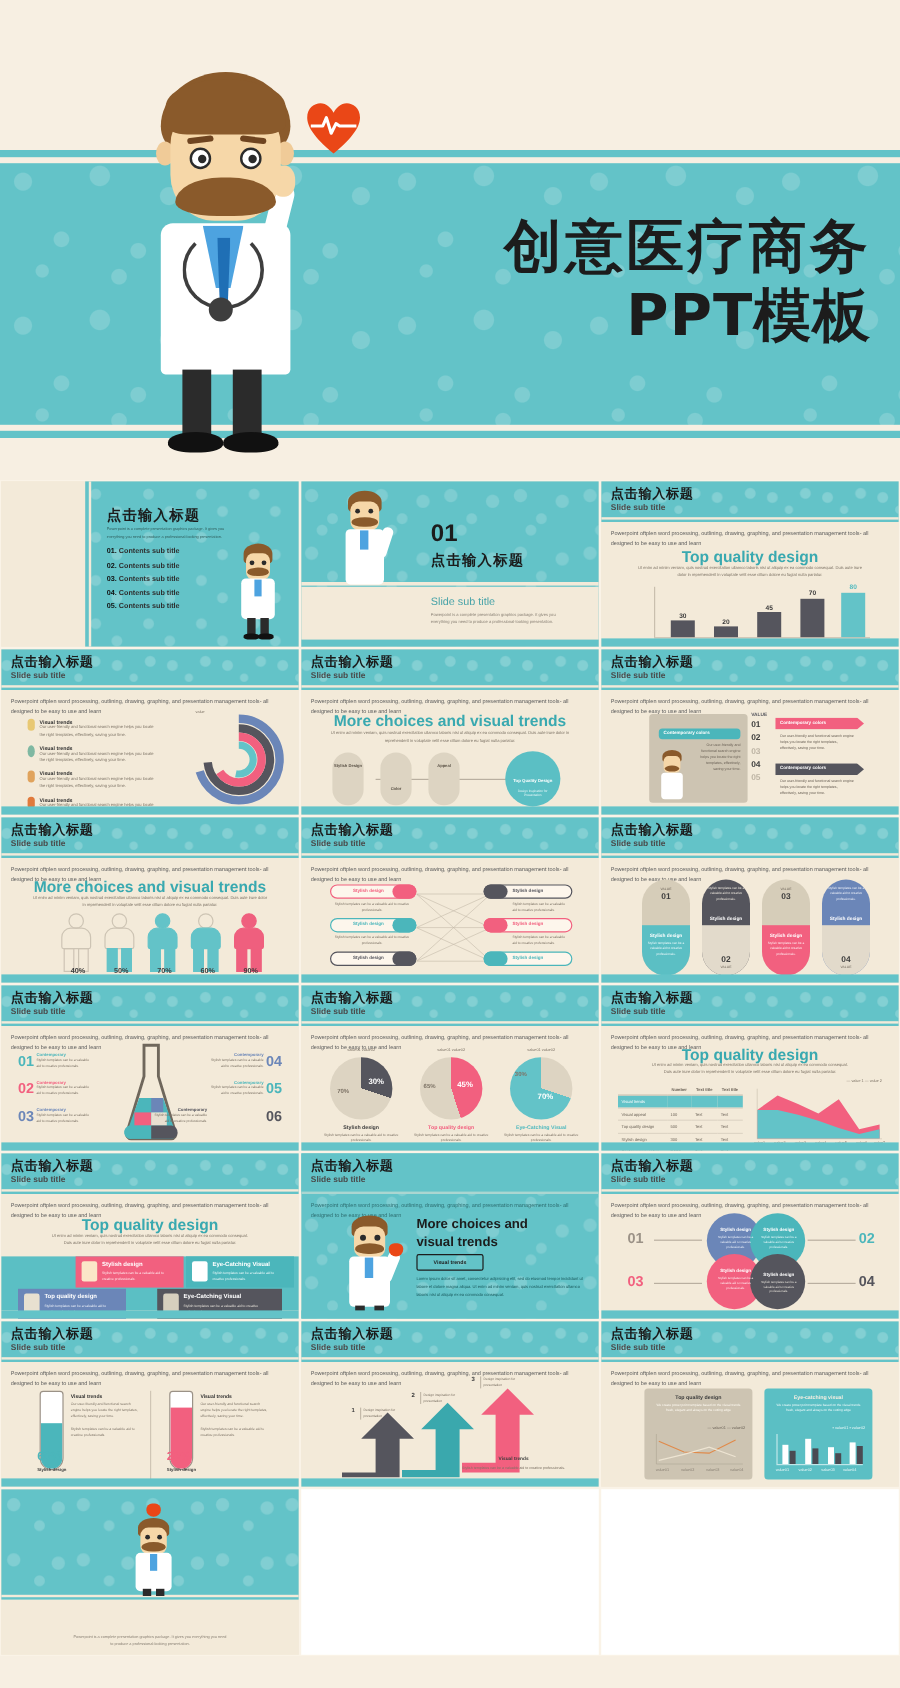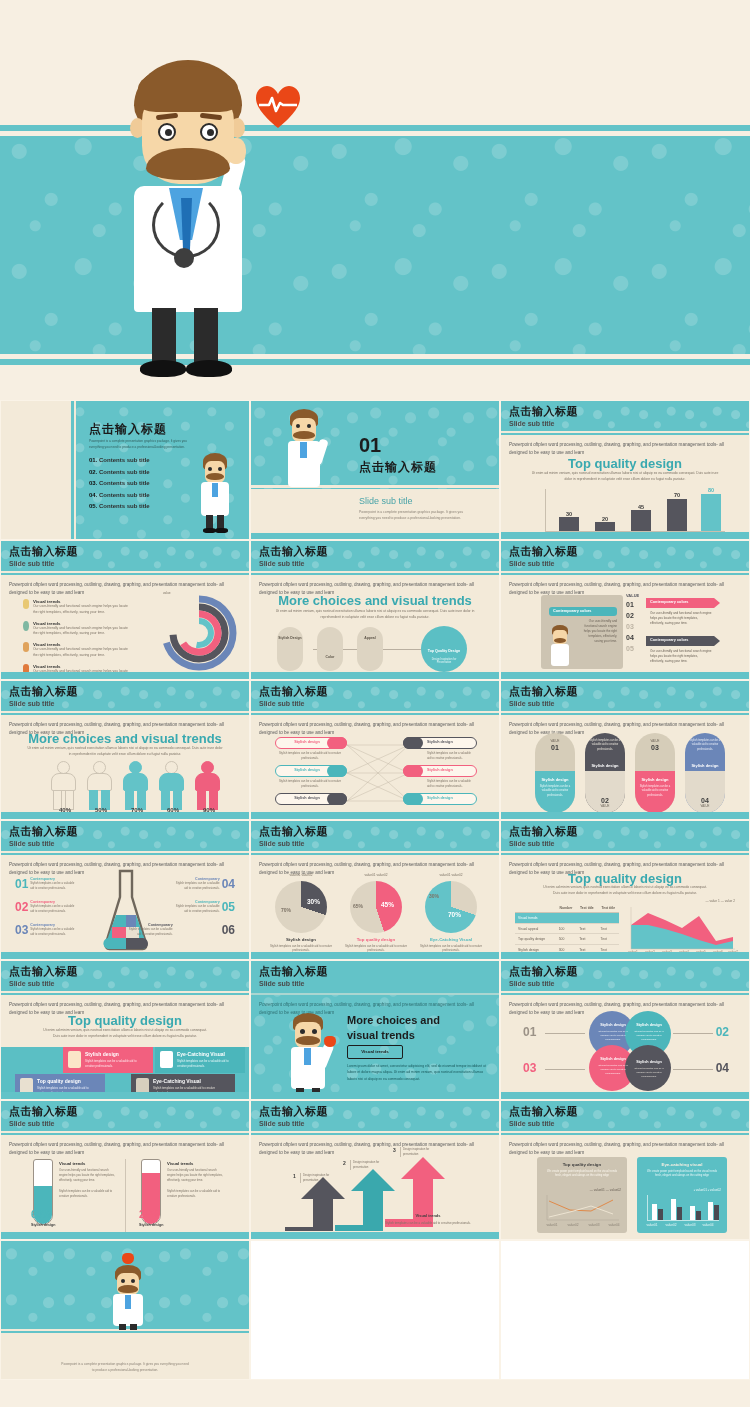--- a/index.html
+++ b/index.html
@@ -153,20 +153,24 @@
       <div class="brow" style="left:110px;top:54px;width:22px;height:5px;transform:rotate(7deg);"></div>
       <div class="eye" style="left:68px;top:63px;width:18px;height:18px;"></div>
       <div class="eye" style="left:110px;top:63px;width:18px;height:18px;"></div>
       <div class="pupil" style="left:75px;top:69px;width:7px;height:7px;"></div>
       <div class="pupil" style="left:117px;top:69px;width:7px;height:7px;"></div>
       <div class="stache" style="left:56px;top:88px;width:84px;height:32px;"></div>
       <div class="scope" style="left:62px;top:132px;width:68px;height:66px;"></div>
       <div class="scopehead" style="left:84px;top:188px;width:20px;height:20px;"></div>
     </div>
 
+    <div class="hero-title">
+      <div>创意医疗商务</div>
+      <div class="l2">PPT模板</div>
+    </div>
   </div>
 
   <div class="grid">
 
     <div class="row">
 
       <div class="slide">
         <div class="sbg"></div>
         <div style="position:absolute;left:70px;top:0;right:0;bottom:0;background:#63c3c8;">
           <div class="pat" style="position:absolute;inset:0;opacity:.3;background-image:radial-gradient(circle at 20% 30%,#c5e9ea 0 4px,transparent 5px),radial-gradient(circle at 60% 70%,#c5e9ea 0 4px,transparent 5px);background-size:44px 36px;"></div>

